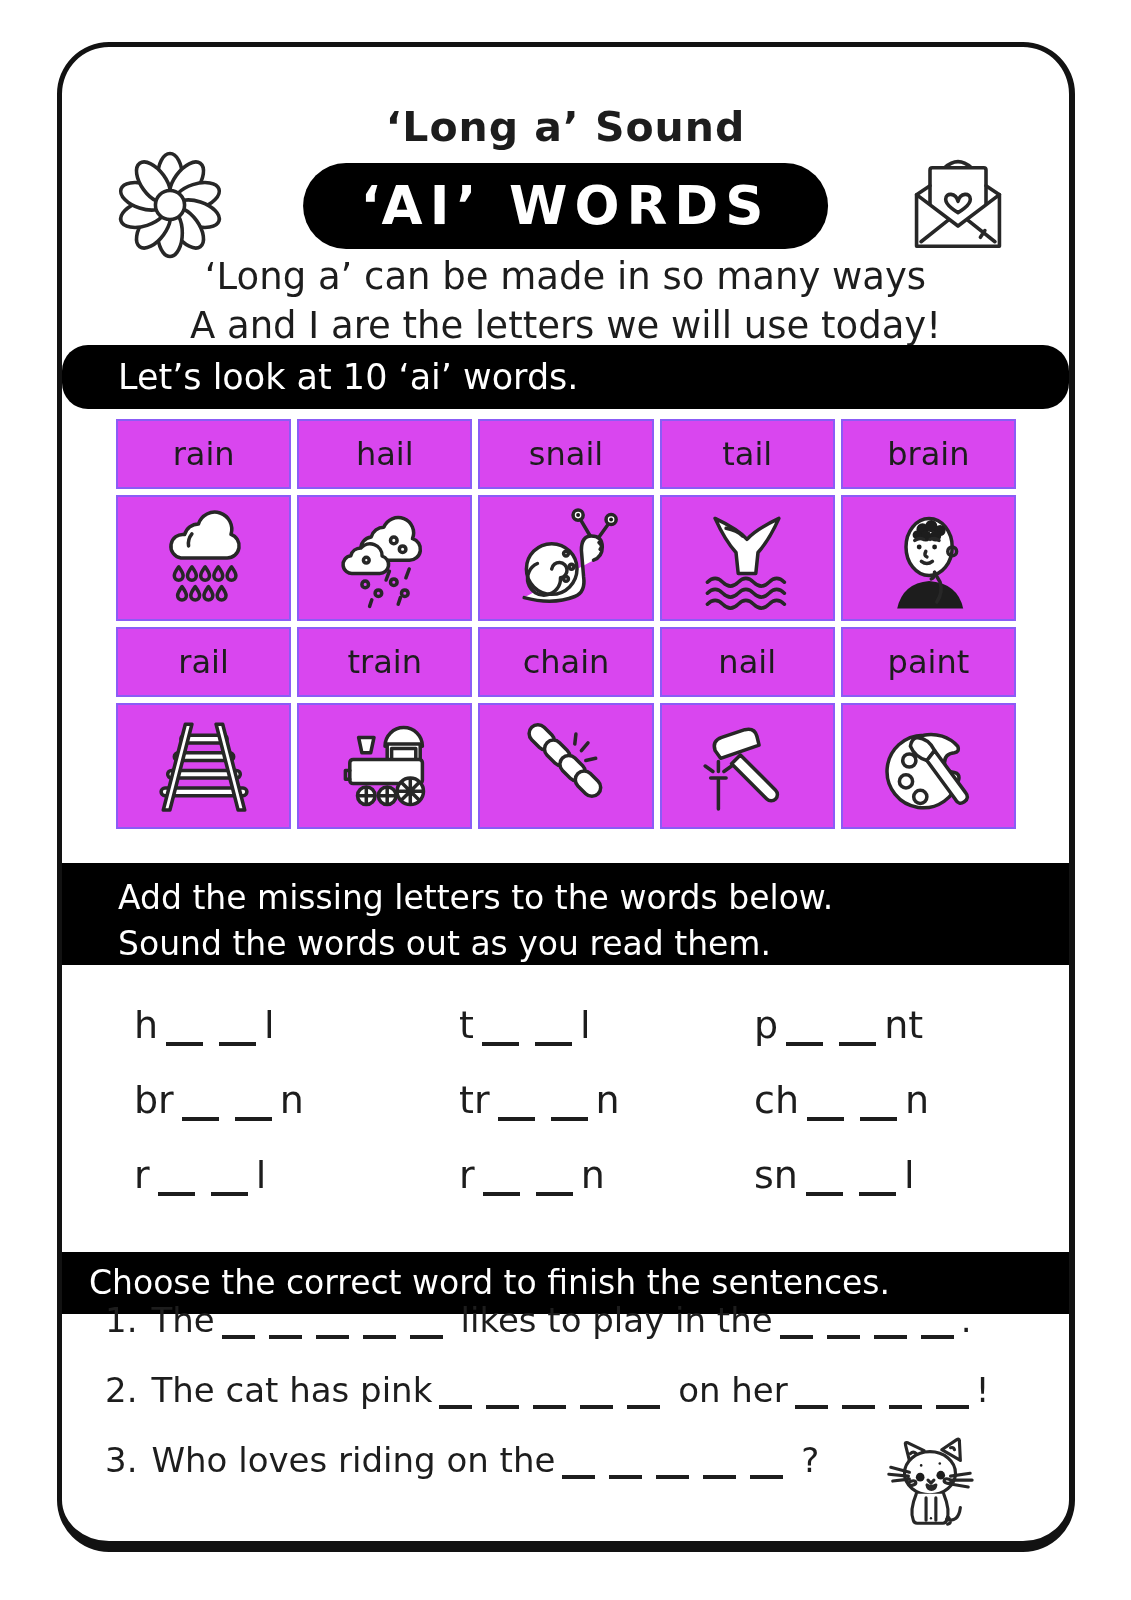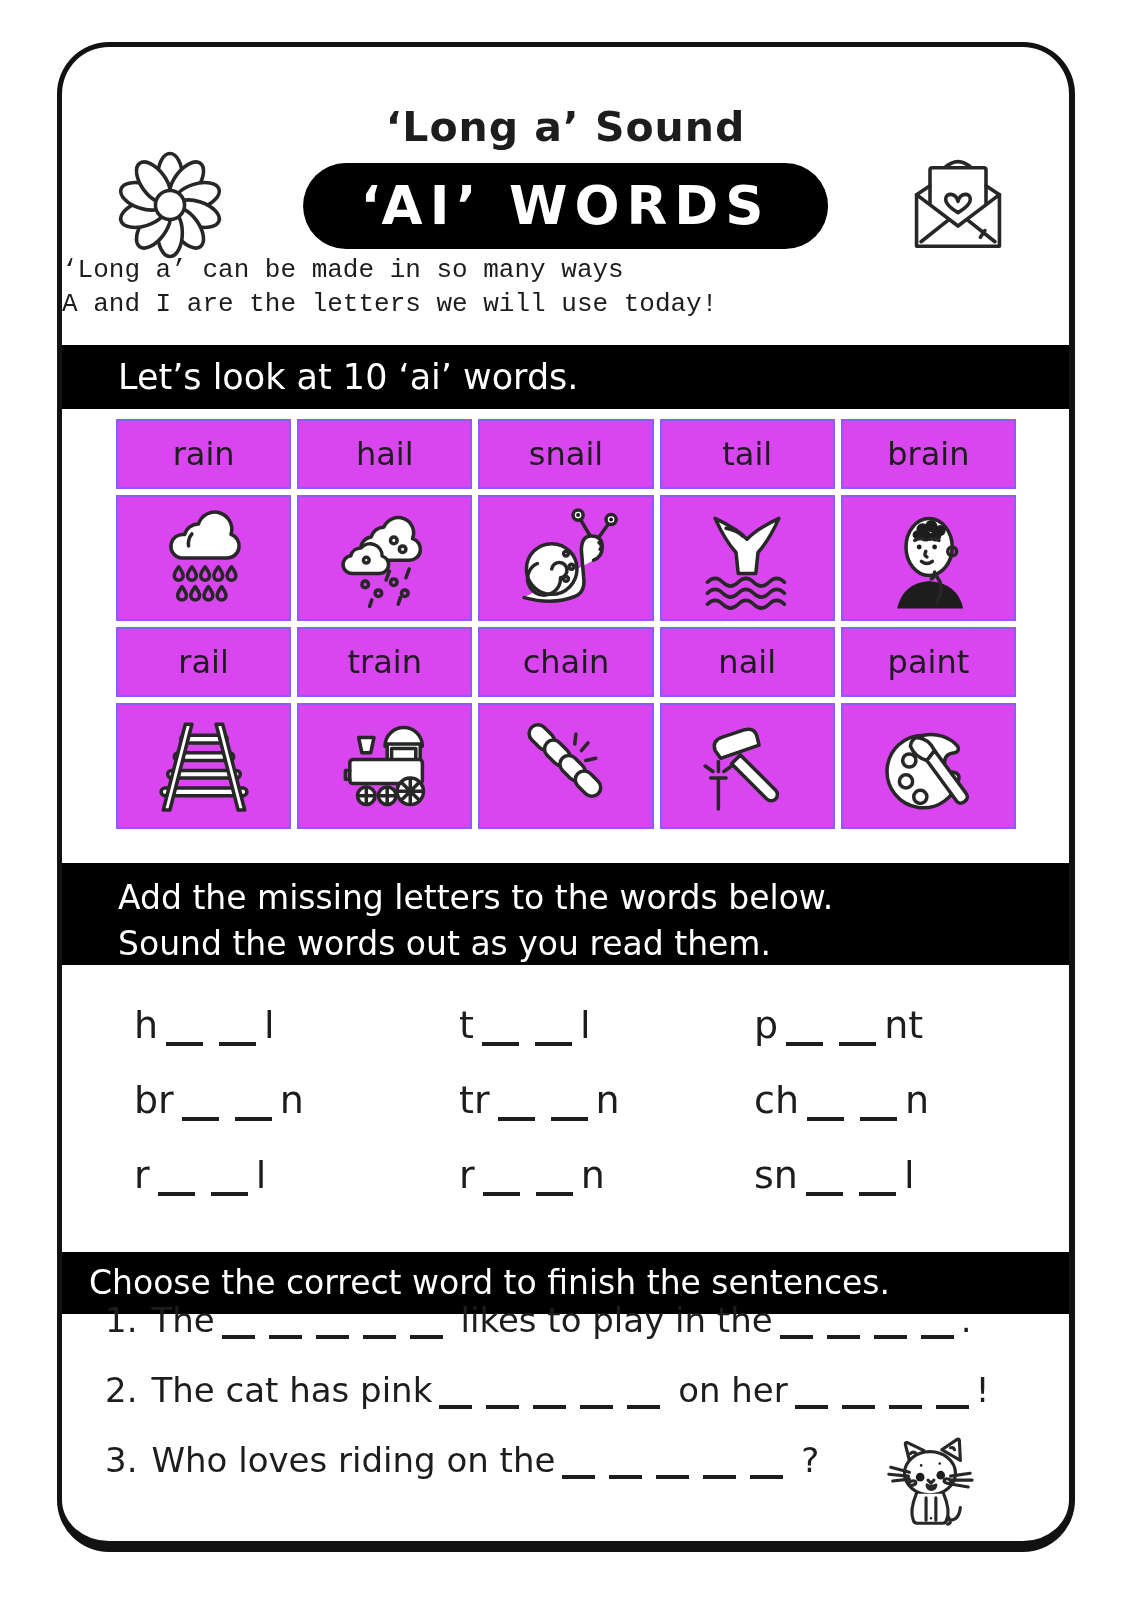--- a/index.html
+++ b/index.html
@@ -15,25 +15,25 @@
 
   .deco-flower   { position:absolute; left:52px;  top:102px; }
   .deco-envelope { position:absolute; right:52px; top:104px; }
   .deco-cat      { position:absolute; left:818px; top:1386px; }
 
   .pill { position:absolute; top:116px; left:50%; transform:translateX(-50%);
           background:#000; color:#fff; border-radius:46px; padding:0 58px;
           height:86px; line-height:86px; font-size:53px; font-weight:bold;
           letter-spacing:7px; white-space:nowrap; }
 
-  .subtitle { position:absolute; top:206px; left:0; width:100%; 
-              font-size:26px; line-height:1.32;font-family:Liberation Mono, monospace; }
+  .subtitle { position:absolute; top:206px; left:0; width:100%; text-align:center;
+              font-size:37px; line-height:1.32; }
 
   .bar { position:absolute; left:0; width:100%; background:#000; color:#fff; }
-  .bar1 { top:298px; height:64px; font-size:35px; line-height:64px; padding-left:56px; }
+  .bar1 { top:298px; height:64px; font-size:35px; line-height:64px; padding-left:56px;border-radius:26px; }
   .bar2 { top:816px; height:102px; font-size:33px; line-height:1.38; padding:12px 30px 12px 56px; }
   .bar3 { top:1205px; height:62px; font-size:33px; line-height:62px; padding-left:27px; }
 
   .word-grid { position:absolute; top:372px; left:54px; width:900px;
                display:grid; grid-template-columns:repeat(5,1fr); gap:6px; }
   .cell { border:2px solid #8b5cf6; background:#d946ef; display:flex;
           align-items:center; justify-content:center; }
   .word-cell { height:70px; font-size:32px; }
   .icon-cell { height:126px; }
 

